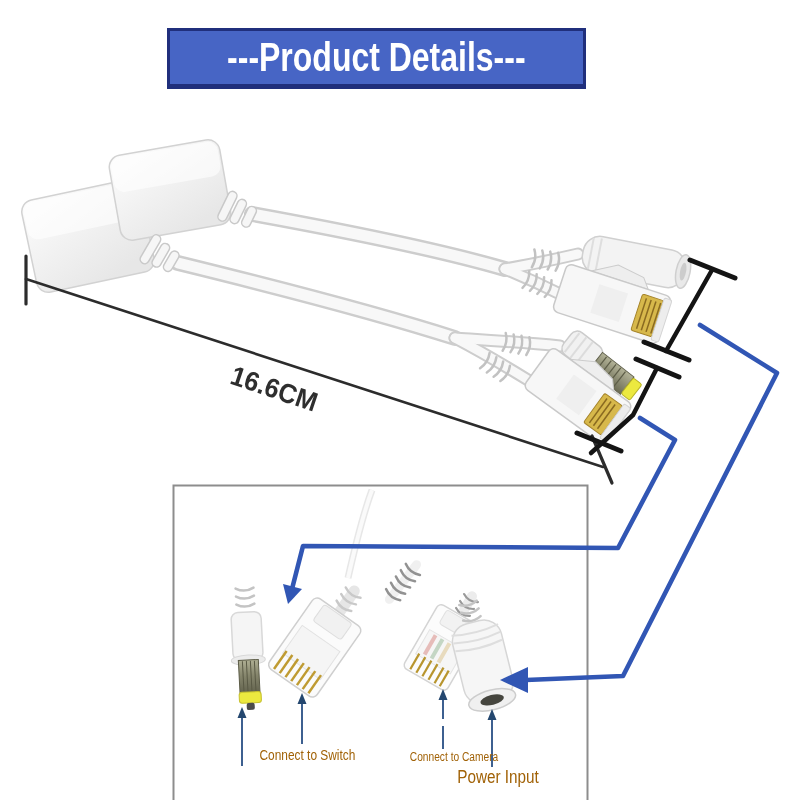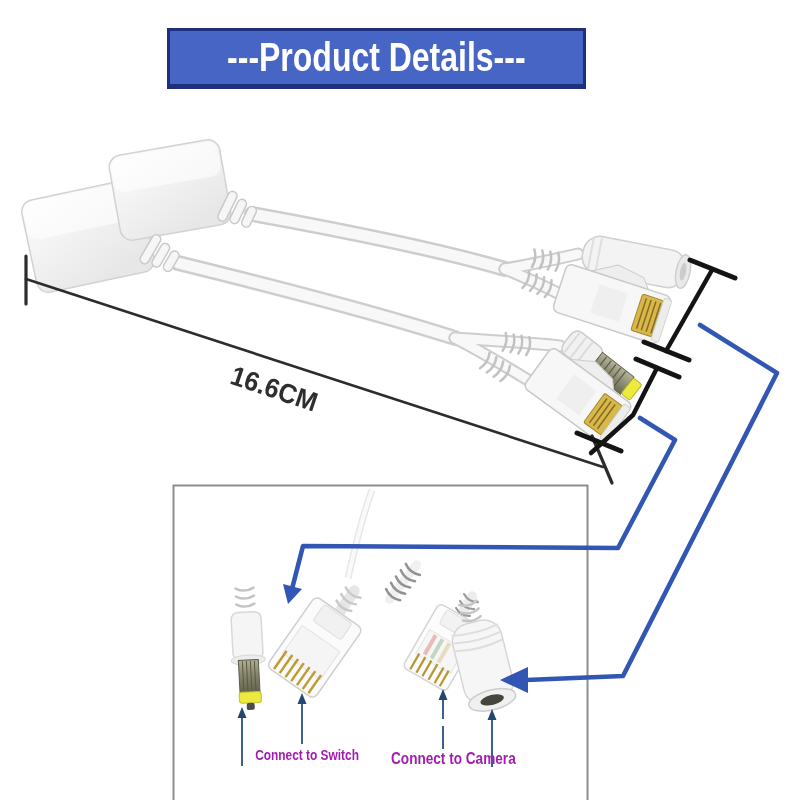--- a/index.html
+++ b/index.html
@@ -10,25 +10,25 @@
   .banner{position:absolute;left:167px;top:6px;width:419px;height:61px;
           background:#4765c5;border:3px solid #202f7c;border-bottom-width:5px;
           box-sizing:border-box;display:flex;align-items:center;justify-content:center;}
   .banner span{display:inline-block;color:#ffffff;font-weight:700;font-size:41px;
                white-space:nowrap;transform:scaleX(0.78);letter-spacing:0px;}
 
   .measure-label{position:absolute;left:206px;top:352px;width:136px;text-align:center;
                  font-weight:600;font-size:27px;color:#2e2e2e;
                  transform:rotate(18.5deg) scaleX(0.95);transform-origin:center;}
 
-  .callout-label{position:absolute;color:#a21caf;font-weight:700;text-align:center;}
+  .callout-label{position:absolute;color:#a16207;font-weight:400;text-align:center;}
   .callout-label span{display:inline-block;transform:scaleX(0.85);white-space:nowrap;}
   .lbl-po{left:174px;top:747px;width:124px;font-size:17.5px;}
   .lbl-cs{left:245px;top:725px;width:124px;font-size:14px;}
-  .lbl-cc{left:380px;top:728px;width:122px;font-size:16px;}
+  .lbl-cc{left:393px;top:728px;width:122px;font-size:12px;}
   .lbl-pi{left:436px;top:745px;width:124px;font-size:18px;}
 </style>
 </head>
 <body>
 
 <div class="stage">
 
 <svg width="800" height="800" viewBox="0 0 800 800">
   <defs>
     <linearGradient id="gA" x1="0" y1="0" x2="0.6" y2="1">
@@ -296,14 +296,17 @@
   </div>
 
   <div class="measure-label">16.6CM</div>
 
   <div class="callout-label lbl-cs">
     <span>Connect to Switch</span>
   </div>
   <div class="callout-label lbl-cc">
     <span>Connect to Camera</span>
   </div>
+  <div class="callout-label lbl-pi">
+    <span>Power Input</span>
+  </div>
 
 </div>
 
 </body></html>

